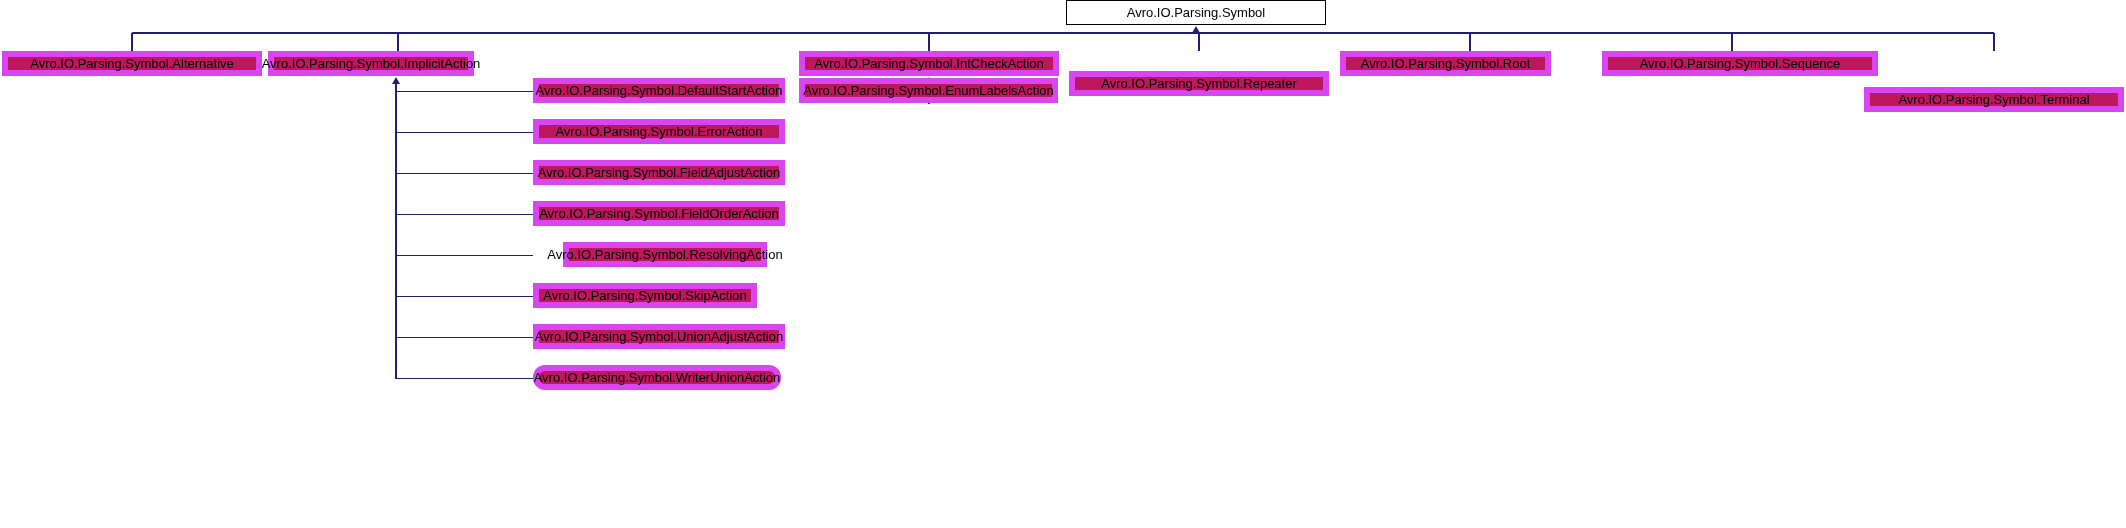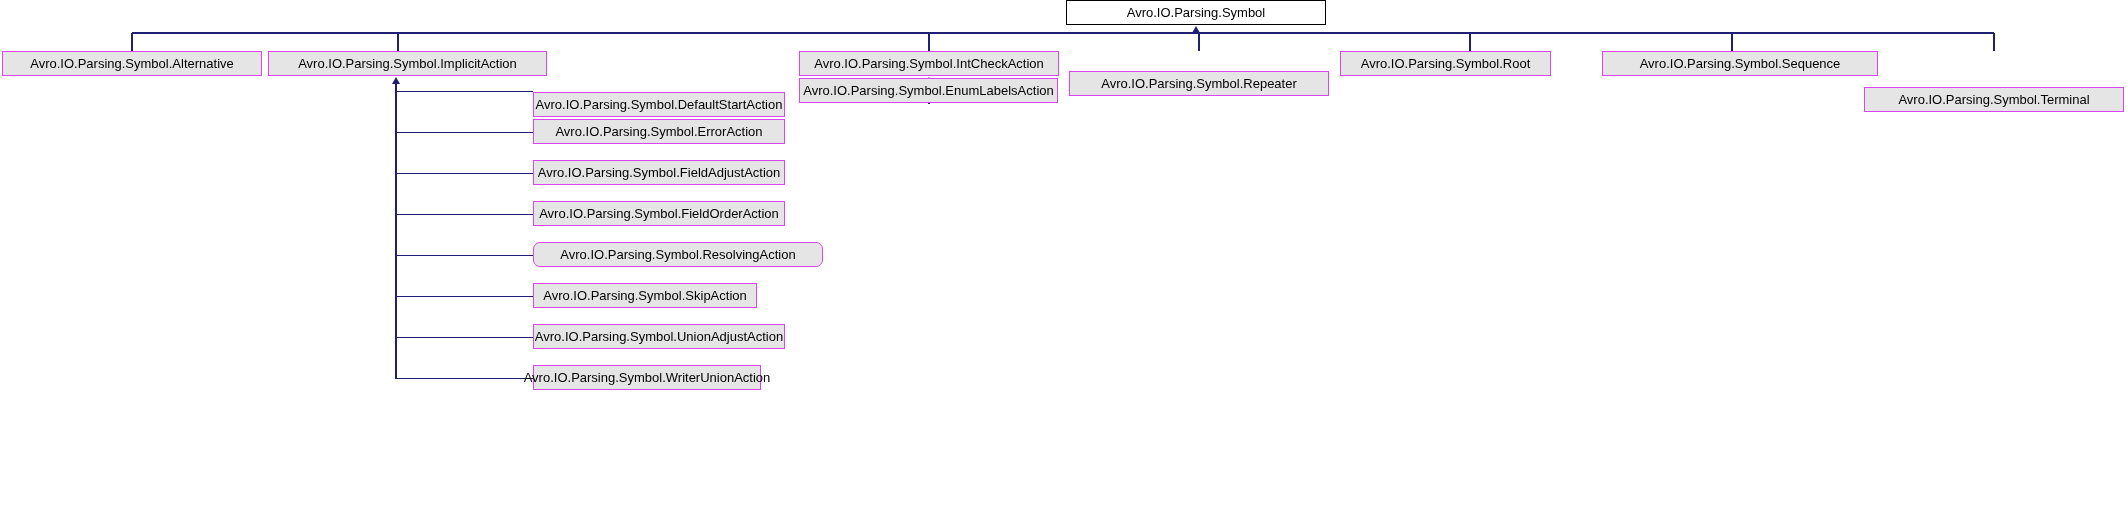--- a/index.html
+++ b/index.html
@@ -36,22 +36,22 @@
     line-height: 1;
     color: #000000;
     white-space: nowrap;
     letter-spacing: 0px;
   }
   .node.root {
     background: #ffffff;
     border: 1px solid #000000;
   }
   .node.derived {
-    background: #e5e5e5;
-    border: 1px solid #d946ef;
+    background: #be185d;
+    border: 6px solid #d946ef;
   }
   .node-label {
     display: block;
     padding: 0 6px;
   }
 </style>
 </head>
 <body>
 
 <div id="diagram">
@@ -78,58 +78,58 @@
       <line x1="396" y1="296.5" x2="533" y2="296.5" stroke="#1f1f73" stroke-width="1.4" shape-rendering="crispEdges"></line>
       <line x1="396" y1="337.5" x2="533" y2="337.5" stroke="#1f1f73" stroke-width="1.4" shape-rendering="crispEdges"></line>
       <line x1="396" y1="378.5" x2="533" y2="378.5" stroke="#1f1f73" stroke-width="1.4" shape-rendering="crispEdges"></line>
     </svg>
 <div class="node root" style="left: 1066px; top: 0px; width: 260px;">
       <span class="node-label">Avro.IO.Parsing.Symbol</span>
     </div>
     <div class="node derived" style="left: 2px; top: 51px; width: 260px;">
       <span class="node-label">Avro.IO.Parsing.Symbol.Alternative</span>
     </div>
-    <div class="node derived" style="left: 268px; top: 51px; width: 279px;">
+    <div class="node derived" style="left: 268px; top: 51px; width: 206px;">
       <span class="node-label">Avro.IO.Parsing.Symbol.ImplicitAction</span>
     </div>
     <div class="node derived" style="left: 799px; top: 51px; width: 260px;">
       <span class="node-label">Avro.IO.Parsing.Symbol.IntCheckAction</span>
     </div>
     <div class="node derived" style="left: 1069px; top: 51px; width: 260px; margin-top: 20px;">
       <span class="node-label">Avro.IO.Parsing.Symbol.Repeater</span>
     </div>
     <div class="node derived" style="left: 1340px; top: 51px; width: 211px;">
       <span class="node-label">Avro.IO.Parsing.Symbol.Root</span>
     </div>
     <div class="node derived" style="left: 1602px; top: 51px; width: 276px;">
       <span class="node-label">Avro.IO.Parsing.Symbol.Sequence</span>
     </div>
     <div class="node derived" style="left: 1864px; top: 51px; width: 260px; margin-top: 36px;">
       <span class="node-label">Avro.IO.Parsing.Symbol.Terminal</span>
     </div>
-    <div class="node derived" style="left: 533px; top: 78px; width: 252px; margin-top: 14px;">
+    <div class="node derived" style="left: 533px; top: 78px; width: 252px;">
       <span class="node-label">Avro.IO.Parsing.Symbol.DefaultStartAction</span>
     </div>
     <div class="node derived" style="left: 799px; top: 78px; width: 259px;">
       <span class="node-label">Avro.IO.Parsing.Symbol.EnumLabelsAction</span>
     </div>
     <div class="node derived" style="left: 533px; top: 119px; width: 252px;">
       <span class="node-label">Avro.IO.Parsing.Symbol.ErrorAction</span>
     </div>
     <div class="node derived" style="left: 533px; top: 160px; width: 252px;">
       <span class="node-label">Avro.IO.Parsing.Symbol.FieldAdjustAction</span>
     </div>
     <div class="node derived" style="left: 533px; top: 201px; width: 252px;">
       <span class="node-label">Avro.IO.Parsing.Symbol.FieldOrderAction</span>
     </div>
-    <div class="node derived" style="left: 533px; top: 242px; width: 290px; border-radius: 7px;">
+    <div class="node derived" style="left: 563px; top: 242px; width: 204px;">
       <span class="node-label">Avro.IO.Parsing.Symbol.ResolvingAction</span>
     </div>
     <div class="node derived" style="left: 533px; top: 283px; width: 224px;">
       <span class="node-label">Avro.IO.Parsing.Symbol.SkipAction</span>
     </div>
     <div class="node derived" style="left: 533px; top: 324px; width: 252px;">
       <span class="node-label">Avro.IO.Parsing.Symbol.UnionAdjustAction</span>
     </div>
-    <div class="node derived" style="left: 533px; top: 365px; width: 228px;">
+    <div class="node derived" style="left: 533px; top: 365px; width: 248px; border-radius: 12px;">
       <span class="node-label">Avro.IO.Parsing.Symbol.WriterUnionAction</span>
     </div>
   </div>
 
 </body></html>

